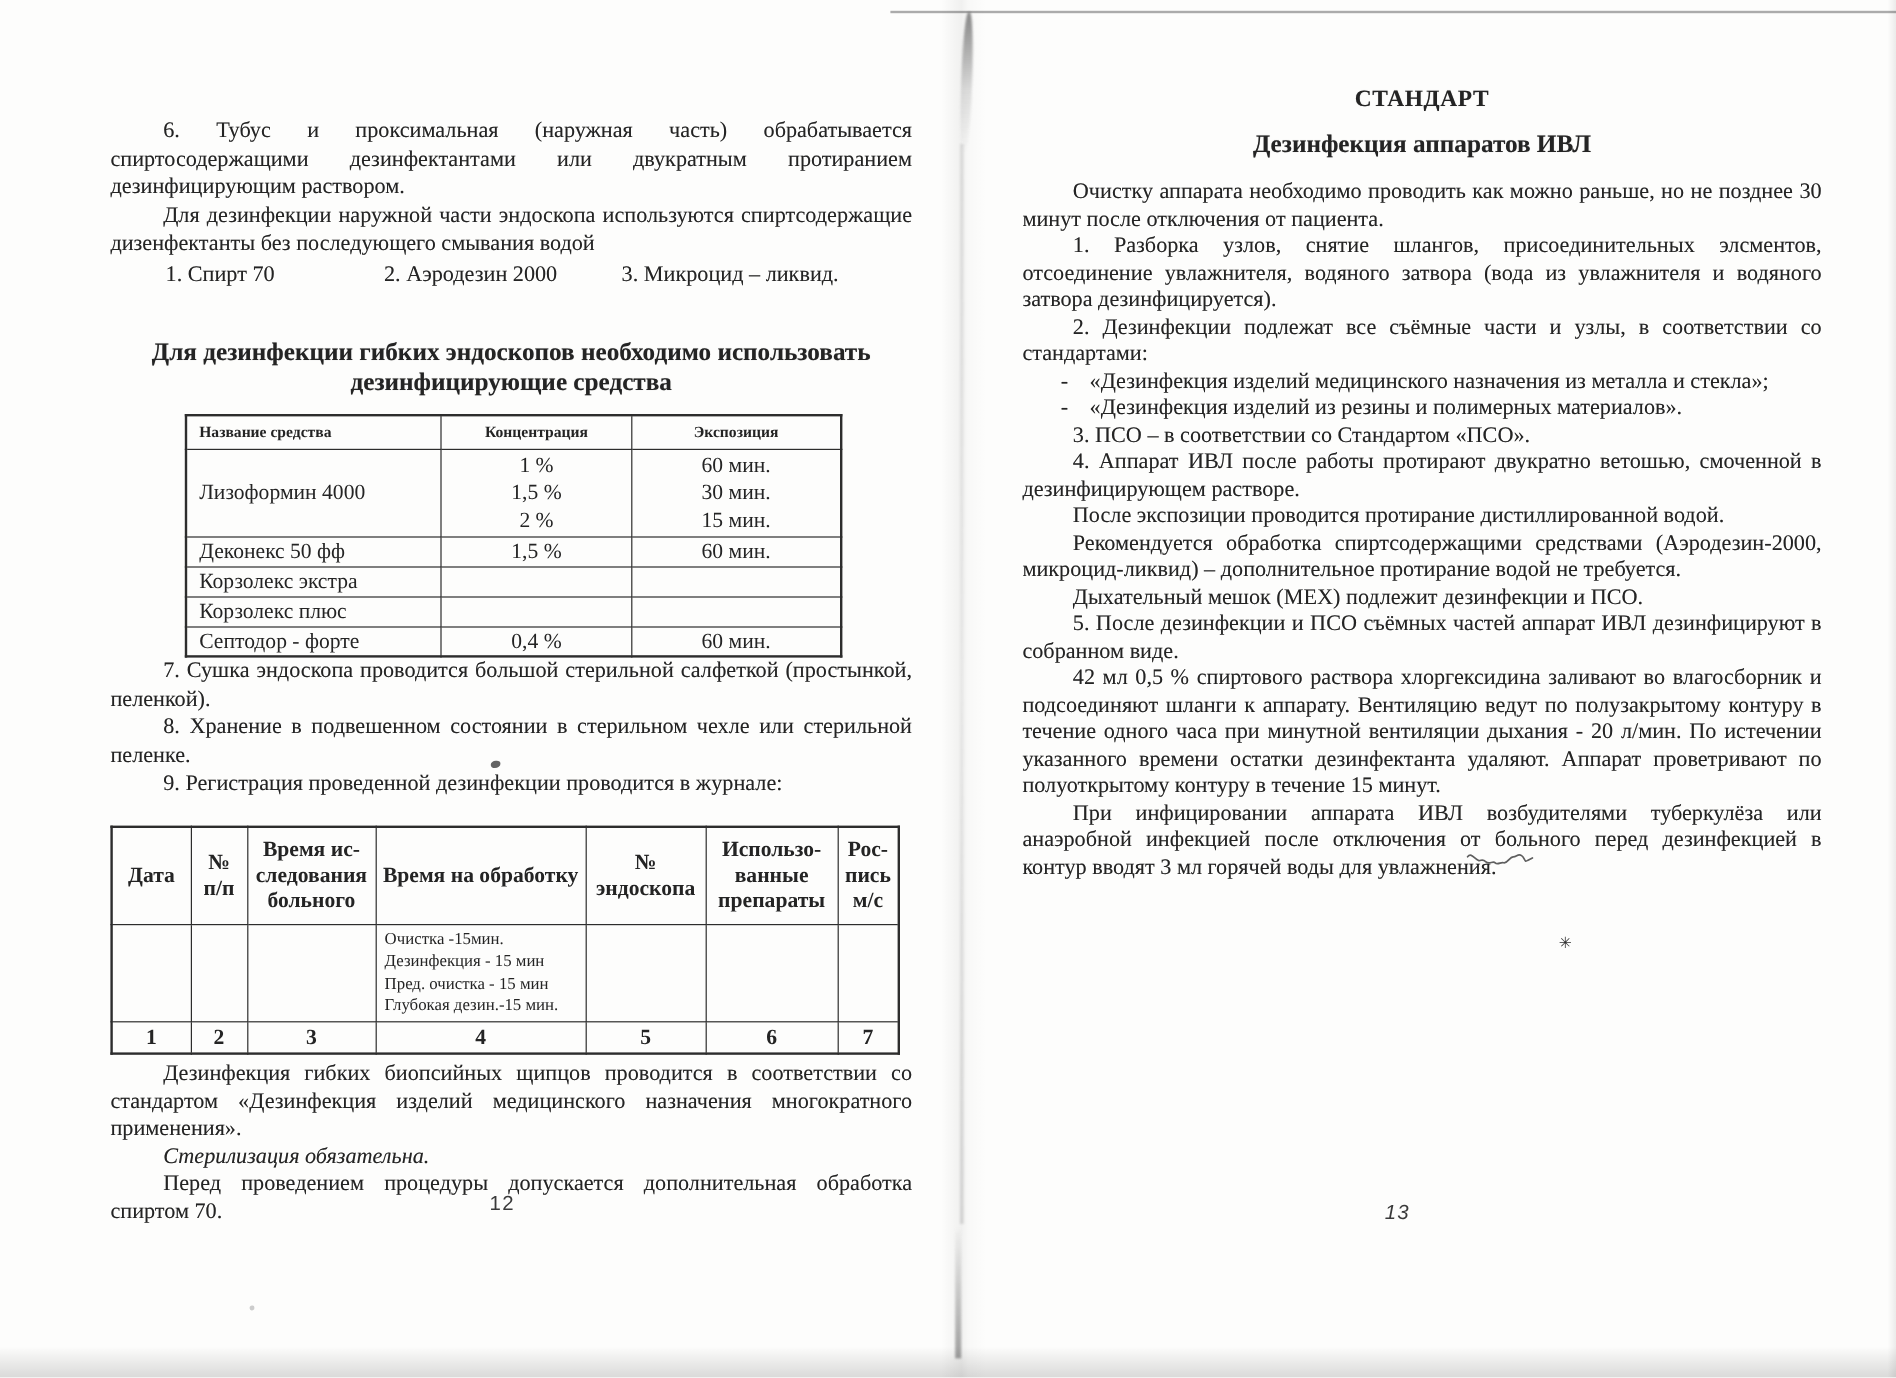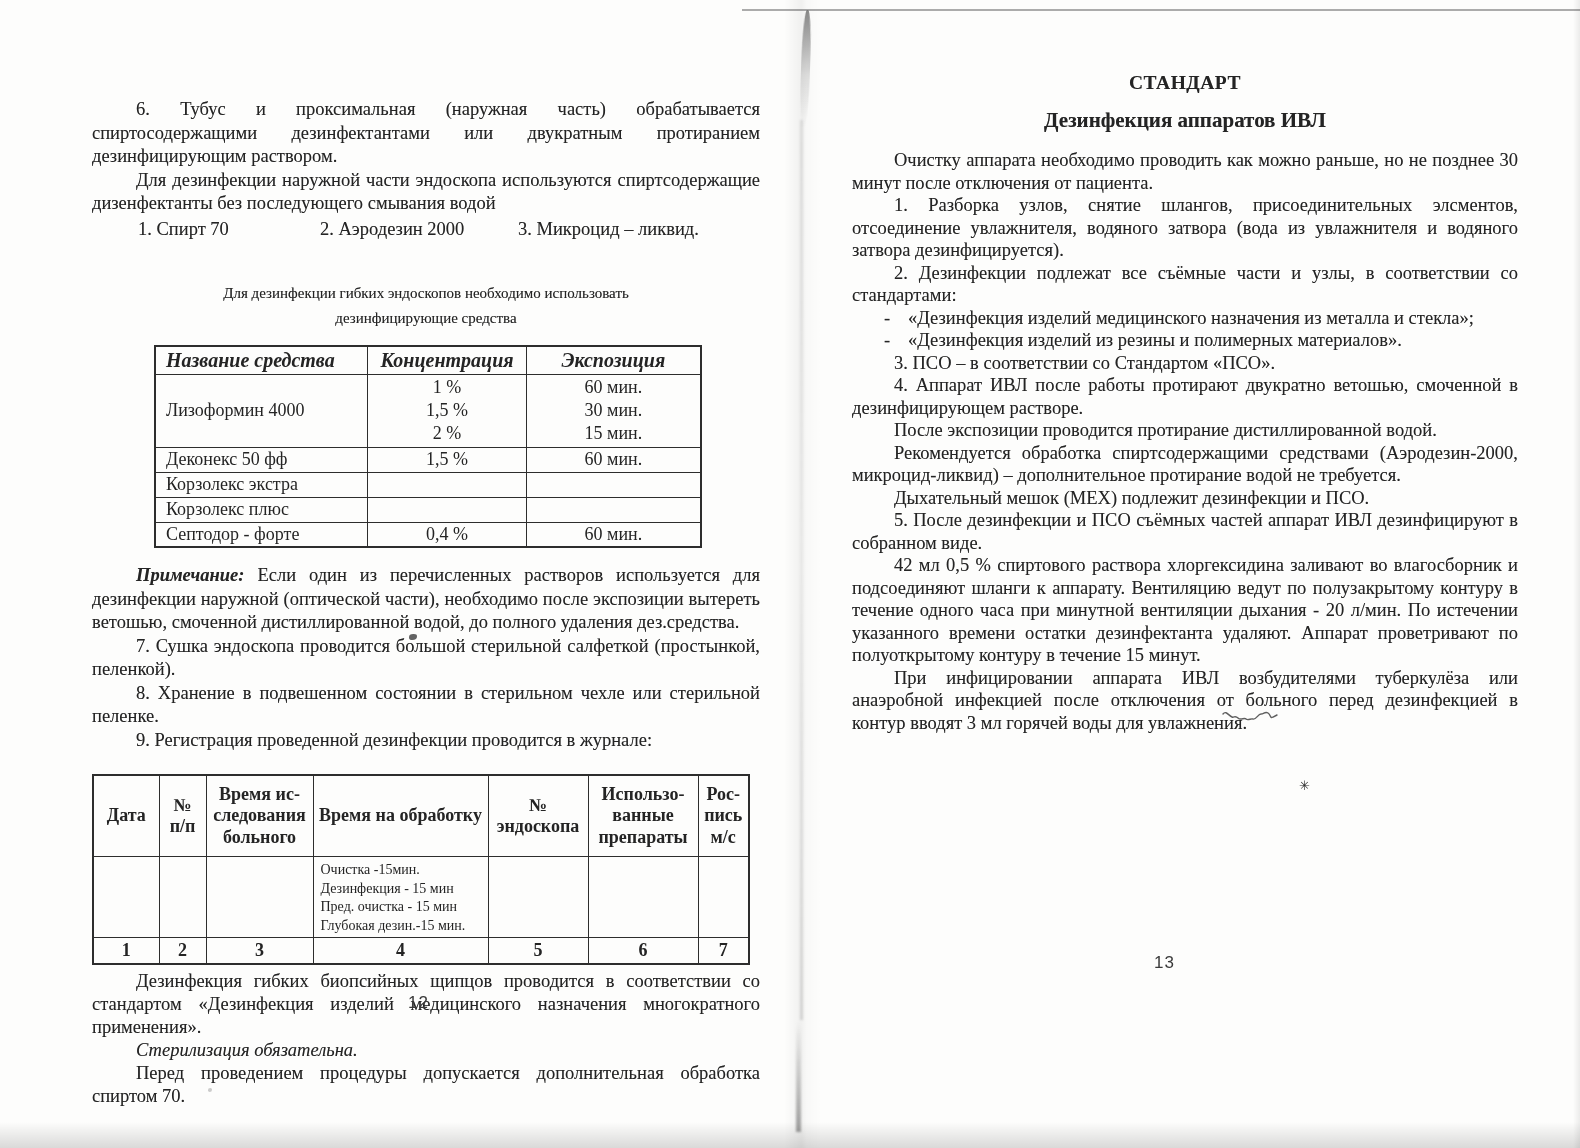--- a/index.html
+++ b/index.html
@@ -23,29 +23,29 @@
   #right-page .para{line-height:22.5px;text-indent:42px;}
 
   
   .agents-row{display:flex;margin-left:46px;font-size:18.5px;line-height:24px;margin-top:1px;}
   .agents-row .agent-item{text-shadow:0 0 .5px rgba(45,45,45,.35);}
   .agents-row .agent-item:nth-child(1){width:182px;}
   .agents-row .agent-item:nth-child(2){width:198px;}
 
   
   .table1-title{
-    margin-top:40px;text-align:center;font-weight:normal;
-    font-size:15px;line-height:25.5px;
+    margin-top:40px;text-align:center;font-weight:bold;
+    font-size:21px;line-height:25.5px;
     text-shadow:0 0 .6px rgba(40,40,40,.4);
   }
   table{border-collapse:collapse;}
   .tbl{border:2px solid #2d2d2d;}
   .tbl td,.tbl th{border:1.7px solid #2d2d2d;padding:0 6px;}
   #disinfect-table{margin:13px 0 0 62px;width:548px;font-size:18px;}
-  #disinfect-table th{font-size:20px;font-weight:bold;text-align:center;height:27px;font-style:italic;}
+  #disinfect-table th{font-size:13px;font-weight:bold;text-align:center;height:27px;}
   #disinfect-table td{line-height:23px;}
   #disinfect-table .c-name{width:39%;text-align:left;padding-left:10px;}
   #disinfect-table .c-mid{width:29%;text-align:center;}
   #disinfect-table .c-exp{width:32%;text-align:center;}
   #disinfect-table tr.r-plain{height:25px;}
   #disinfect-table tr.r-liz{height:73px;}
 
   .note-para{margin-top:16px;}
   .note-label{font-weight:bold;font-style:italic;}
 
@@ -63,21 +63,21 @@
   }
   .closing{line-height:23px;}
   .italic{font-style:italic;}
   #closing-1{margin-top:5px;}
 
   .page-number{
     position:absolute;font-family:"Liberation Sans","DejaVu Sans",sans-serif;
     font-size:17px;color:#3a3a3a;letter-spacing:1px;padding-left:20px;
   }
   #page-num-left{left:388px;top:993px;}
-  #page-num-right{left:1134px;top:953px;}
+  #page-num-right{left:1134px;top:1001px;font-style:italic;}
 
   
   .std-title{margin-top:6px;text-align:center;font-weight:bold;font-size:19.5px;
     letter-spacing:.5px;text-shadow:0 0 .6px rgba(40,40,40,.4);}
   .std-subtitle{margin-top:14px;text-align:center;font-weight:bold;font-size:21px;
     text-shadow:0 0 .6px rgba(40,40,40,.4);}
   #right-p1{margin-top:16px;}
 
   .bullet-line{
     position:relative;margin:0;padding-left:56px;text-align:justify;
@@ -162,24 +162,20 @@
       <td class="c-exp"></td>
     </tr>
     <tr class="r-plain">
       <td class="c-name">Септодор - форте</td>
       <td class="c-mid">0,4 %</td>
       <td class="c-exp">60 мин.</td>
     </tr>
   </tbody>
     </table>
 
-  <p class="para note-para">
-    <span class="note-label">Примечание:</span>
-    <span> Если один из перечисленных растворов используется для дезинфекции наружной (оптической части), необходимо после экспозиции вытереть ветошью, смоченной дистиллированной водой, до полного удаления дез.средства.</span>
-  </p>
   <p class="para">7. Сушка эндоскопа проводится  большой стерильной салфеткой (простынкой, пеленкой).</p>
   <p class="para">8. Хранение в подвешенном состоянии в стерильном чехле или стерильной пеленке.</p>
   <p class="para">9. Регистрация проведенной дезинфекции проводится в журнале:</p>
 
   <table class="tbl" id="journal-table">
     <colgroup>
       <col style="width:66px">
         <col style="width:47px">
         <col style="width:107px">
       <col style="width:175px">

